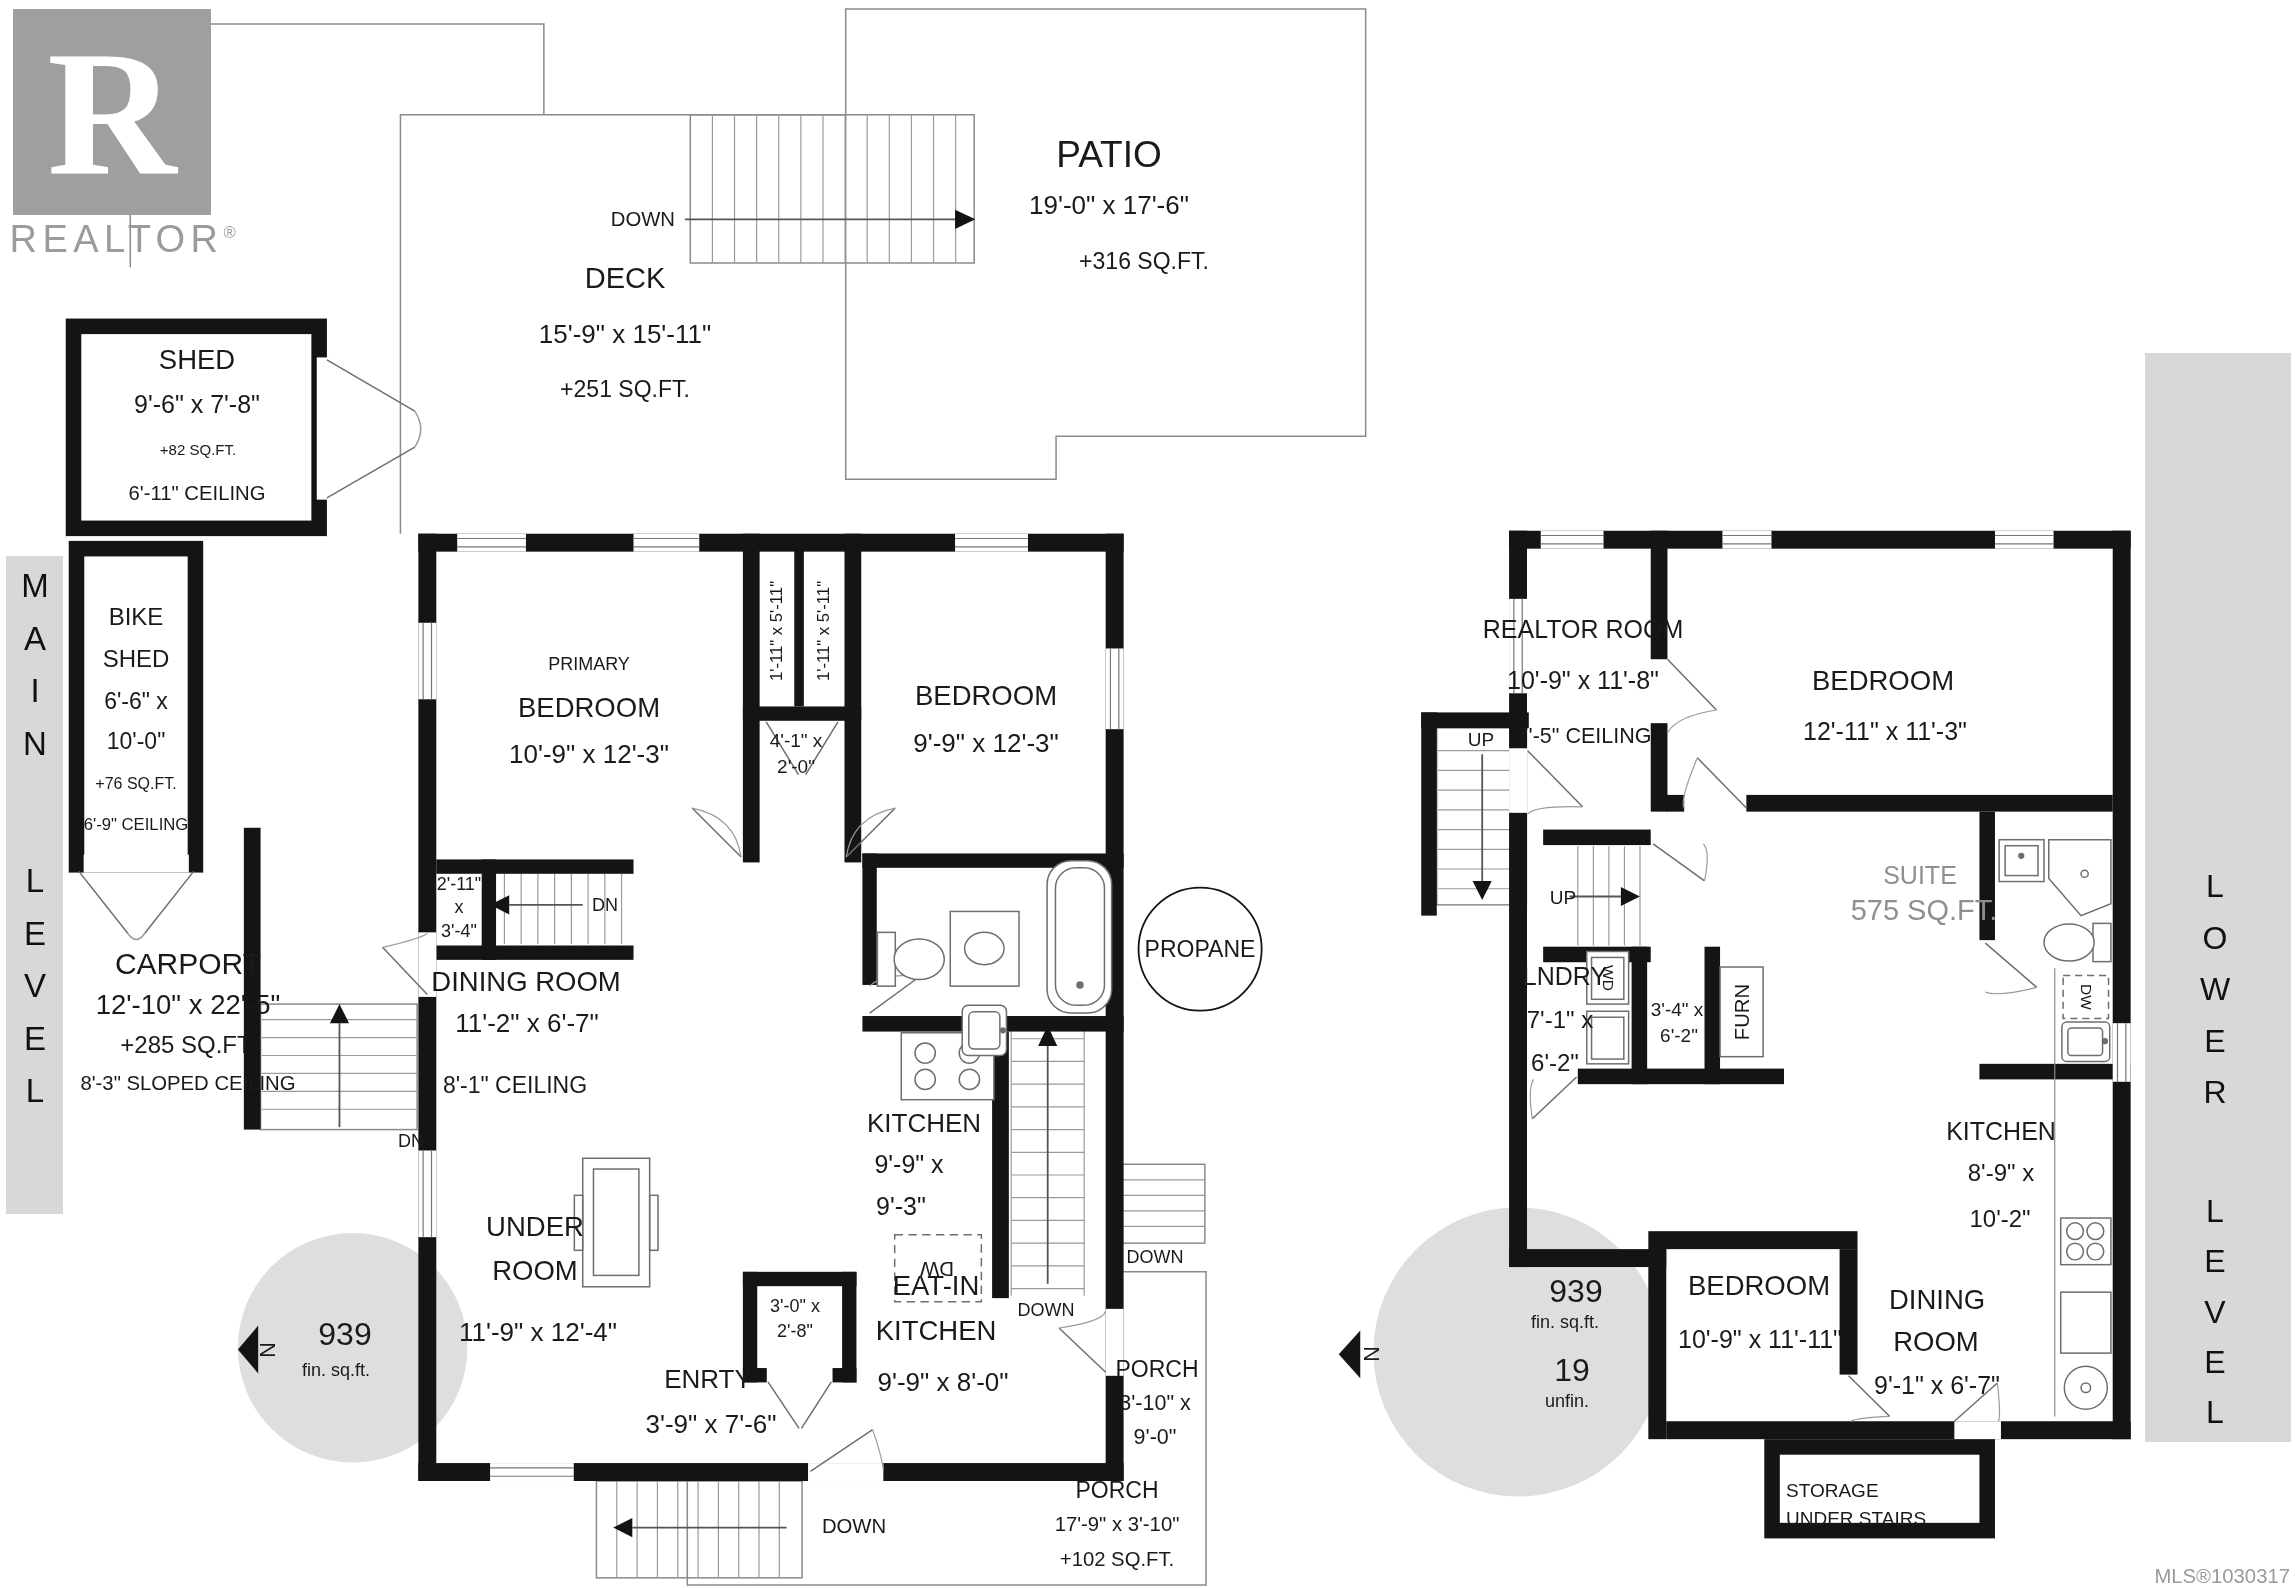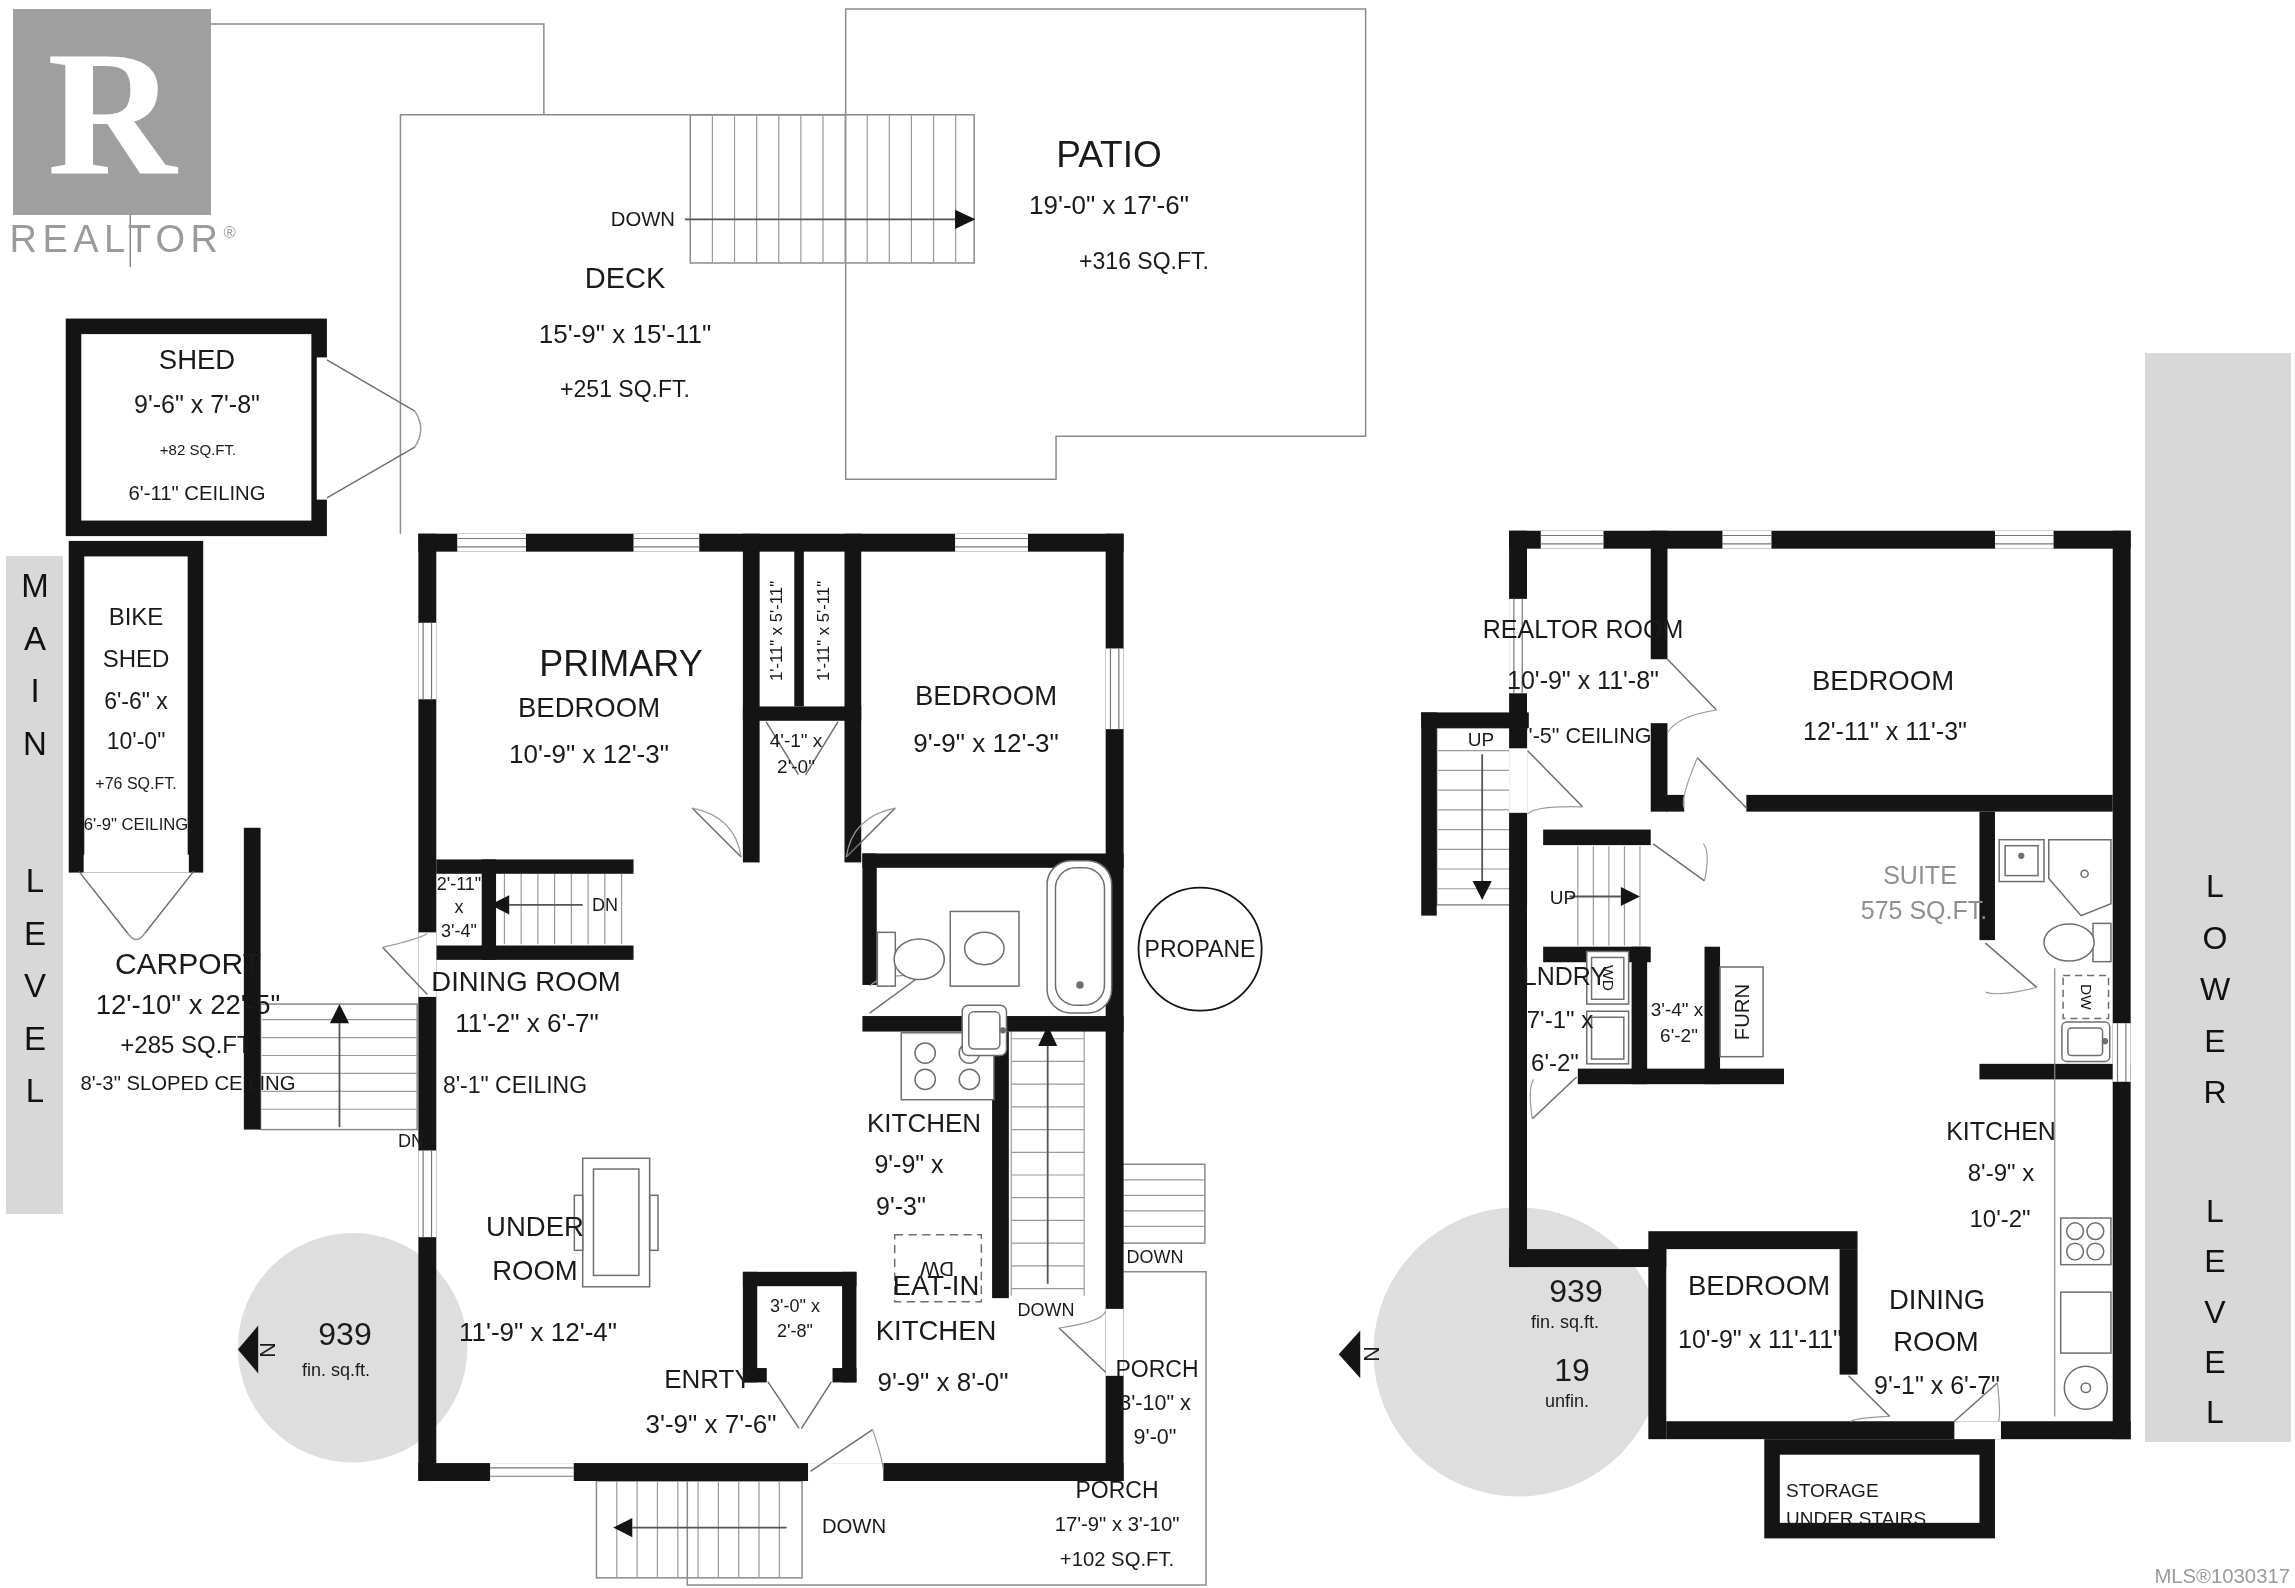--- a/index.html
+++ b/index.html
@@ -303,21 +303,21 @@
   <div class="t" style="left:136px;top:741px;font-size:23px;">10'-0"</div>
   <div class="t" style="left:136px;top:784px;font-size:16px;">+76 SQ.FT.</div>
   <div class="t" style="left:136px;top:825px;font-size:16.7px;">6'-9" CEILING</div>
 
   <div class="t" style="left:188px;top:964px;font-size:30px;">CARPORT</div>
   <div class="t" style="left:188px;top:1005px;font-size:27.5px;">12'-10" x 22'-5"</div>
   <div class="t" style="left:188px;top:1045px;font-size:24px;">+285 SQ.FT.</div>
   <div class="t" style="left:188px;top:1083px;font-size:20.3px;">8'-3" SLOPED  CEILING</div>
   <div class="t" style="left:411px;top:1141px;font-size:18px;">DN</div>
 
-  <div class="t" style="left:589px;top:664px;font-size:36px;margin-left:32px;">PRIMARY</div>
+  <div class="t" style="left:589px;top:664px;font-size:18px;">PRIMARY</div>
   <div class="t" style="left:589px;top:708px;font-size:27.5px;">BEDROOM</div>
   <div class="t" style="left:589px;top:754px;font-size:26px;">10'-9" x 12'-3"</div>
   <div class="t rm90" style="left:777px;top:631px;font-size:16.7px;">1'-11" x 5'-11"</div>
   <div class="t rm90" style="left:824px;top:631px;font-size:16.7px;">1'-11" x 5'-11"</div>
   <div class="t" style="left:796px;top:740px;font-size:19px;">4'-1" x</div>
   <div class="t" style="left:796px;top:766px;font-size:19px;">2'-0"</div>
   <div class="t" style="left:986px;top:696px;font-size:27.5px;">BEDROOM</div>
   <div class="t" style="left:986px;top:743px;font-size:26px;">9'-9" x 12'-3"</div>
 
   <div class="t" style="left:459px;top:884px;font-size:18px;">2'-11"</div>
@@ -367,21 +367,21 @@
   <div class="t" style="left:1583px;top:629px;font-size:25px;">REALTOR ROOM</div>
   <div class="t" style="left:1583px;top:680px;font-size:25px;">10'-9" x 11'-8"</div>
   <div class="t" style="left:1584px;top:737px;font-size:21.5px;">7'-5" CEILING</div>
   <div class="t" style="left:1883px;top:681px;font-size:27.5px;">BEDROOM</div>
   <div class="t" style="left:1885px;top:731px;font-size:25px;">12'-11" x 11'-3"</div>
 
   <div class="t" style="left:1481px;top:739px;font-size:19px;">UP</div>
   <div class="t" style="left:1563px;top:897px;font-size:19px;">UP</div>
 
   <div class="t muted" style="left:1920px;top:875px;font-size:25px;">SUITE</div>
-  <div class="t muted" style="left:1924px;top:910px;font-size:25px;">575 SQ.FT.</div>
+  <div class="t muted" style="left:1924px;top:910px;font-size:29px;">575 SQ.FT.</div>
 
   <div class="t" style="left:1565px;top:976px;font-size:25px;">LNDRY</div>
   <div class="t" style="left:1560px;top:1020px;font-size:24px;">7'-1" x</div>
   <div class="t" style="left:1555px;top:1063px;font-size:24px;">6'-2"</div>
   <div class="t r90" style="left:1608px;top:978px;font-size:15.5px;">WD</div>
   <div class="t" style="left:1677px;top:1009px;font-size:19px;">3'-4" x</div>
   <div class="t" style="left:1679px;top:1035px;font-size:19px;">6'-2"</div>
   <div class="t rm90" style="left:1742px;top:1012px;font-size:20.3px;">FURN</div>
 
   <div class="t" style="left:2001px;top:1131px;font-size:25px;">KITCHEN</div>

